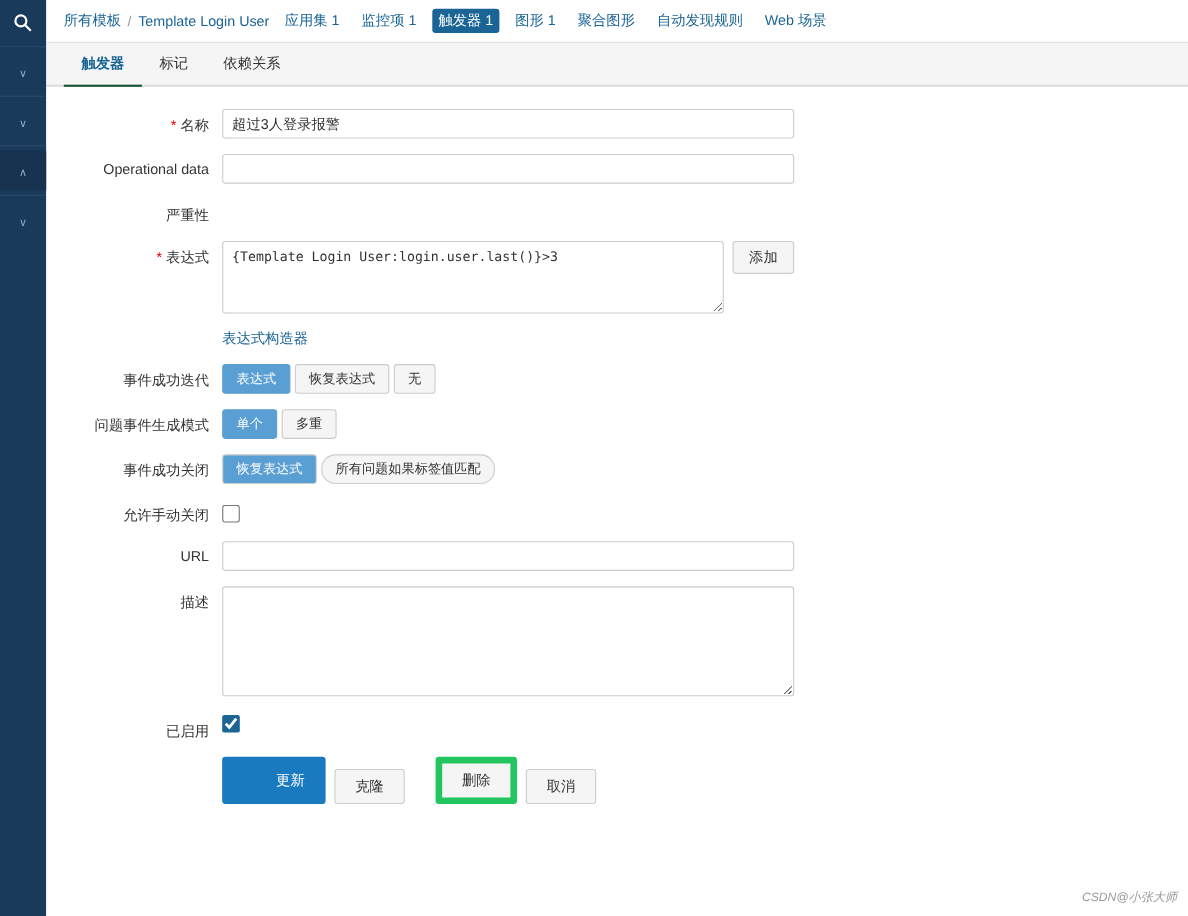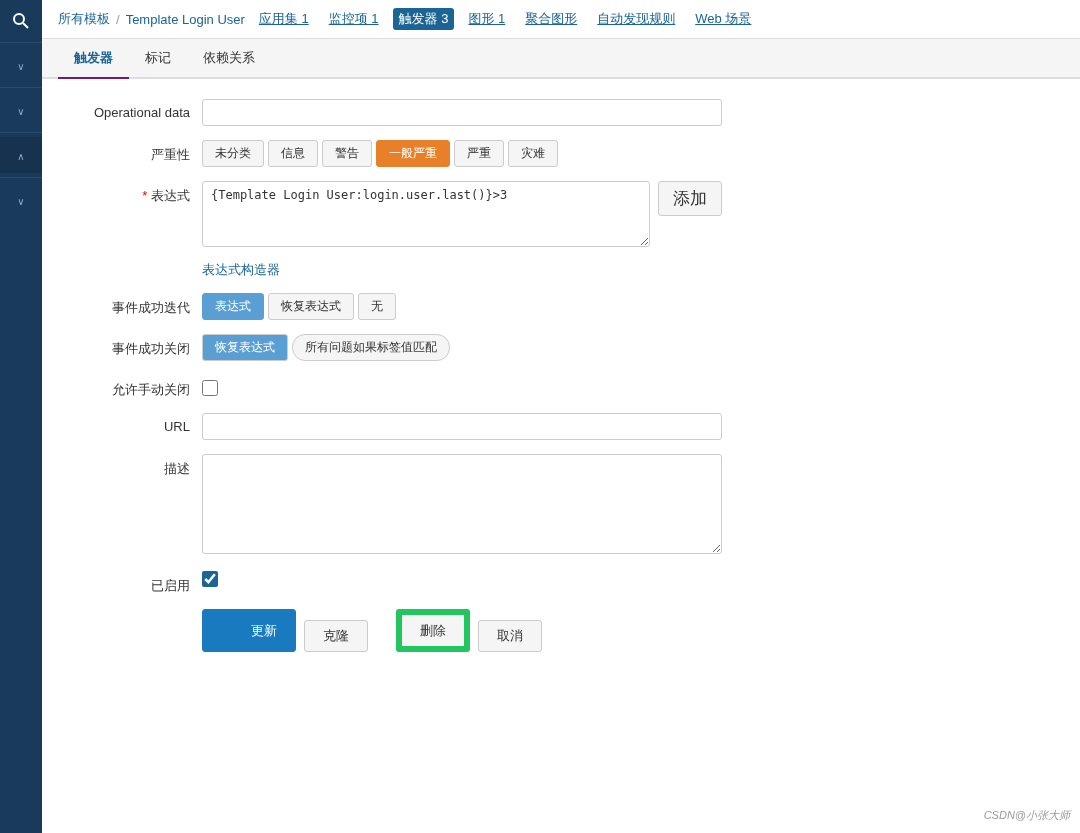--- a/index.html
+++ b/index.html
@@ -71,21 +71,20 @@
       cursor: pointer;
       text-decoration: none;
     }
     .breadcrumb-sep { color: #999; margin: 0 2px; }
     .breadcrumb-tab {
       color: #1a6496;
       cursor: pointer;
       padding: 2px 6px;
       border-radius: 3px;
       margin-left: 4px;
-      text-decoration: underline;
     }
     .breadcrumb-tab-active {
       color: #fff;
       background: #1a6496;
       padding: 2px 6px;
       border-radius: 3px;
       margin-left: 4px;
     }
 
     
@@ -100,21 +99,21 @@
     .sub-tab {
       padding: 10px 16px;
       cursor: pointer;
       font-size: 13px;
       color: #333;
       border-bottom: 2px solid transparent;
       margin-bottom: -2px;
     }
     .sub-tab.active {
       color: #1a6496;
-      border-bottom: 2px solid #701a75;
+      border-bottom: 2px solid #14532d;
       font-weight: bold;
     }
 
     
     .content-area {
       flex: 1;
       overflow-y: auto;
       padding: 20px 20px 20px 20px;
       background: #fff;
     }
@@ -180,21 +179,21 @@
       resize: vertical;
       outline: none;
     }
     .btn-add {
       margin-left: 8px;
       padding: 5px 14px;
       background: #f5f5f5;
       border: 1px solid #ccc;
       border-radius: 3px;
       cursor: pointer;
-      font-size: 17px;
+      font-size: 13px;
       color: #333;
       white-space: nowrap;
       align-self: flex-start;
     }
 
     .expr-builder-link {
       color: #1a6496;
       font-size: 13px;
       cursor: pointer;
       text-decoration: none;
@@ -351,55 +350,54 @@
 </div>
 
 <div class="main-area">
 
   <div class="breadcrumb-bar">
     <a class="breadcrumb-link">所有模板</a>
     <span class="breadcrumb-sep">/</span>
     <a class="breadcrumb-link">Template Login User</a>
     <span class="breadcrumb-tab">应用集 1</span>
     <span class="breadcrumb-tab">监控项 1</span>
-    <span class="breadcrumb-tab-active">触发器 3</span>
+    <span class="breadcrumb-tab-active">触发器 1</span>
     <span class="breadcrumb-tab">图形 1</span>
     <span class="breadcrumb-tab">聚合图形</span>
     <span class="breadcrumb-tab">自动发现规则</span>
     <span class="breadcrumb-tab">Web 场景</span>
   </div>
 
   <div class="sub-tabs">
     <div class="sub-tab active">触发器</div>
     <div class="sub-tab">标记</div>
     <div class="sub-tab">依赖关系</div>
   </div>
 
   <div class="content-area">
 
+    <div class="form-row">
+      <div class="form-label">
+        <span style="color:#e00;">*</span>
+        <span> 名称</span>
+      </div>
+      <div class="form-control">
+        <input type="text" class="input-text" value="超过3人登录报警" style="">
+      </div>
+    </div>
 
     <div class="form-row">
       <div class="form-label">Operational data</div>
       <div class="form-control">
         <input type="text" class="input-text" value="" style="">
       </div>
     </div>
 
     <div class="form-row">
       <div class="form-label">严重性</div>
-      <div class="form-control">
-        <div class="btn-group">
-          <button class="btn-sev">未分类</button>
-          <button class="btn-sev">信息</button>
-          <button class="btn-sev">警告</button>
-          <button class="btn-sev active-orange">一般严重</button>
-          <button class="btn-sev">严重</button>
-          <button class="btn-sev">灾难</button>
-        </div>
-      </div>
     </div>
 
     <div class="form-row" style="align-items:flex-start;">
       <div class="form-label" style="padding-top:6px;">
         <span style="color:#e00;">*</span>
         <span> 表达式</span>
       </div>
       <div style="flex:1;max-width:520px;display:flex;align-items:flex-start;">
         <textarea class="textarea-expr" style="">{Template Login User:login.user.last()}&gt;3</textarea>
         <button class="btn-add">添加</button>
@@ -417,20 +415,29 @@
       <div class="form-label">事件成功迭代</div>
       <div class="form-control">
         <div class="btn-group">
           <button class="btn-toggle active">表达式</button>
           <button class="btn-toggle">恢复表达式</button>
           <button class="btn-toggle">无</button>
         </div>
       </div>
     </div>
 
+    <div class="form-row">
+      <div class="form-label">问题事件生成模式</div>
+      <div class="form-control">
+        <div class="btn-group">
+          <button class="btn-toggle active">单个</button>
+          <button class="btn-toggle">多重</button>
+        </div>
+      </div>
+    </div>
 
     <div class="form-row">
       <div class="form-label">事件成功关闭</div>
       <div class="form-control">
         <div class="btn-group">
           <button class="btn-close-opt">恢复表达式</button>
           <button class="btn-close-opt inactive">所有问题如果标签值匹配</button>
         </div>
       </div>
     </div>

